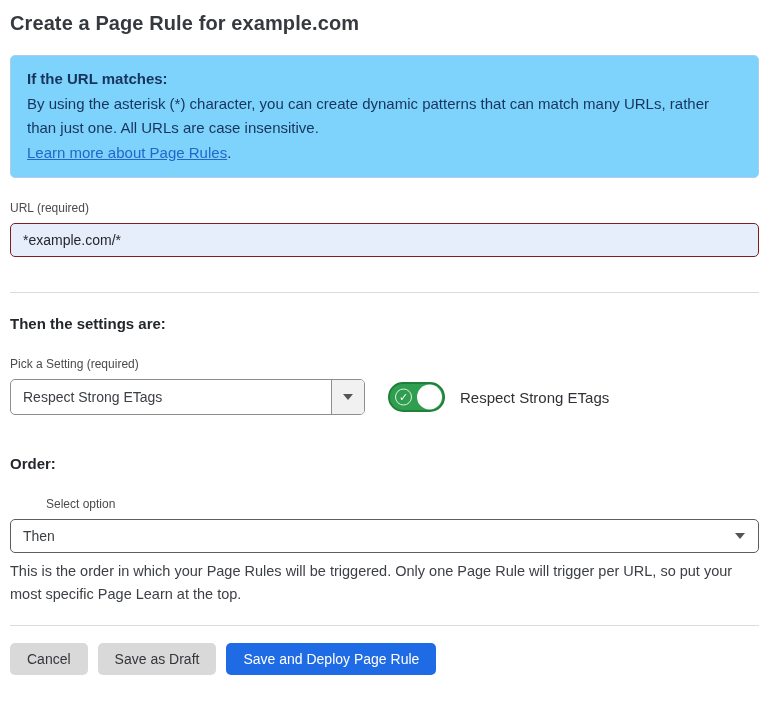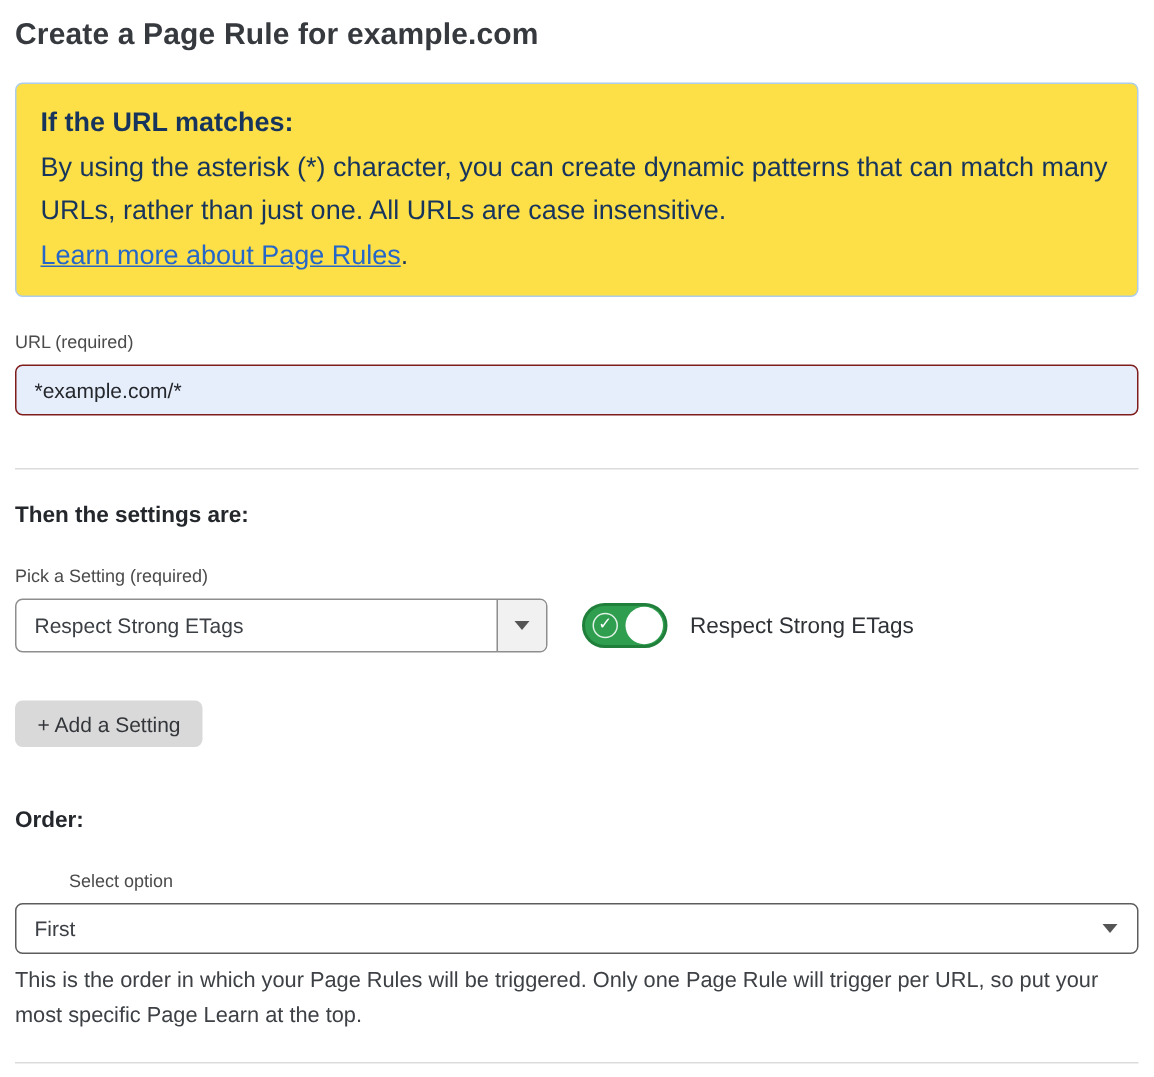--- a/index.html
+++ b/index.html
@@ -19,26 +19,26 @@
   }
   .page-title {
     font-size: 20px;
     font-weight: 700;
     color: #36393e;
     margin: 2px 0 20px 0;
     letter-spacing: .1px;
   }
   
   .info-box {
-    background: #fde047;
+    background: #7dd3fc;
     border: 1px solid #aecdec;
     border-radius: 5px;
     padding: 11px 16px 12px 16px;
     color: #17345d;
-    font-size: 18px;
+    font-size: 15px;
     line-height: 1.64;
     margin-bottom: 23px;
   }
   .info-heading { font-weight: 700; }
   .info-link {
     color: #2566c9;
     text-decoration: underline;
     cursor: pointer;
   }
   
@@ -224,28 +224,27 @@
     </div>
     <div class="toggle-group">
       <div class="toggle" role="switch" aria-checked="true">
         <span class="toggle-check">✓</span>
         <span class="toggle-knob"></span>
       </div>
       <span class="toggle-label">Respect Strong ETags</span>
     </div>
   </div>
 
-  <button class="btn btn-gray add-setting-btn">+ Add a Setting</button>
 
   <h2 class="section-heading order-heading">Order:</h2>
 
   <div class="field-label order-label">Select option</div>
 
   <div class="select-box order-select">
-    <span class="select-text">First</span>
+    <span class="select-text">Then</span>
     <span class="tri"></span>
   </div>
 
   <p class="help-text">This is the order in which your Page Rules will be triggered. Only one Page Rule will trigger per URL, so put your most specific Page Learn at the top.</p>
 
   <hr class="divider divider-2">
 
   <div class="footer">
     <button class="btn btn-gray">Cancel</button>
     <button class="btn btn-gray">Save as Draft</button>

